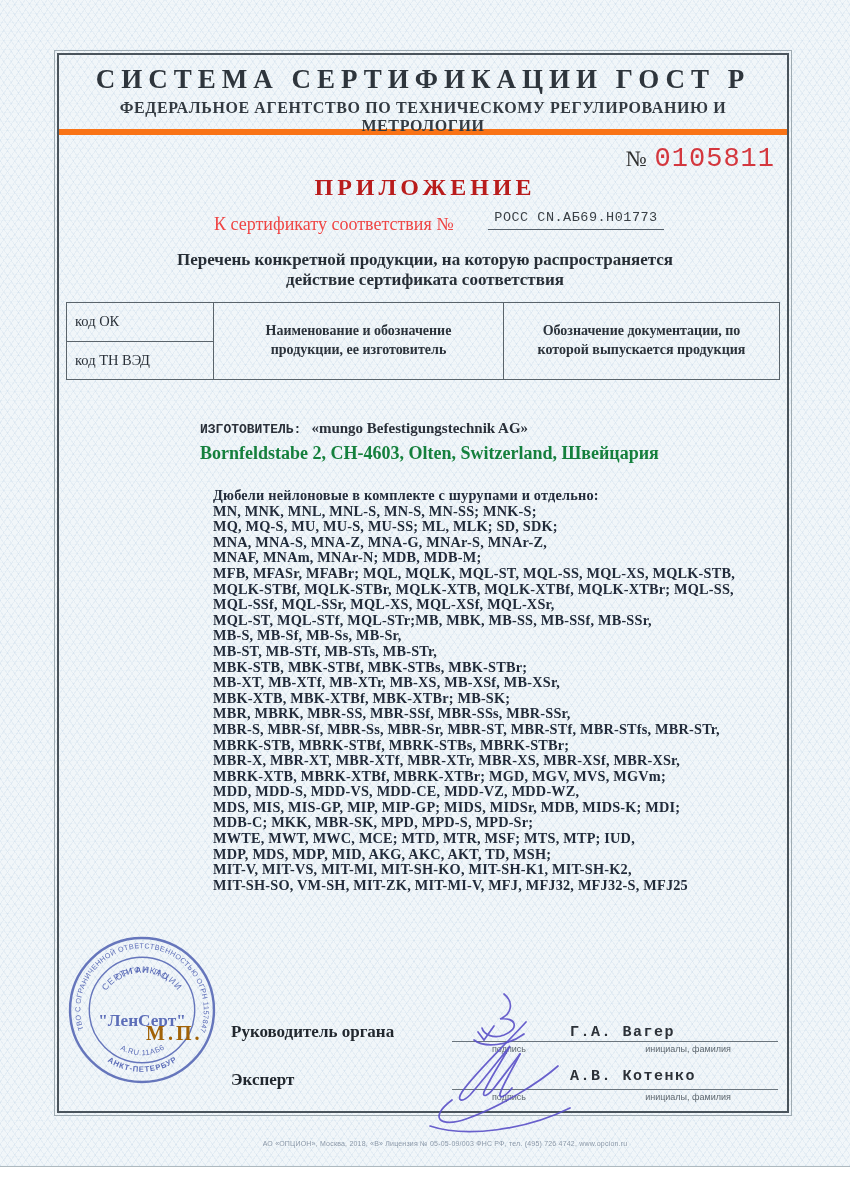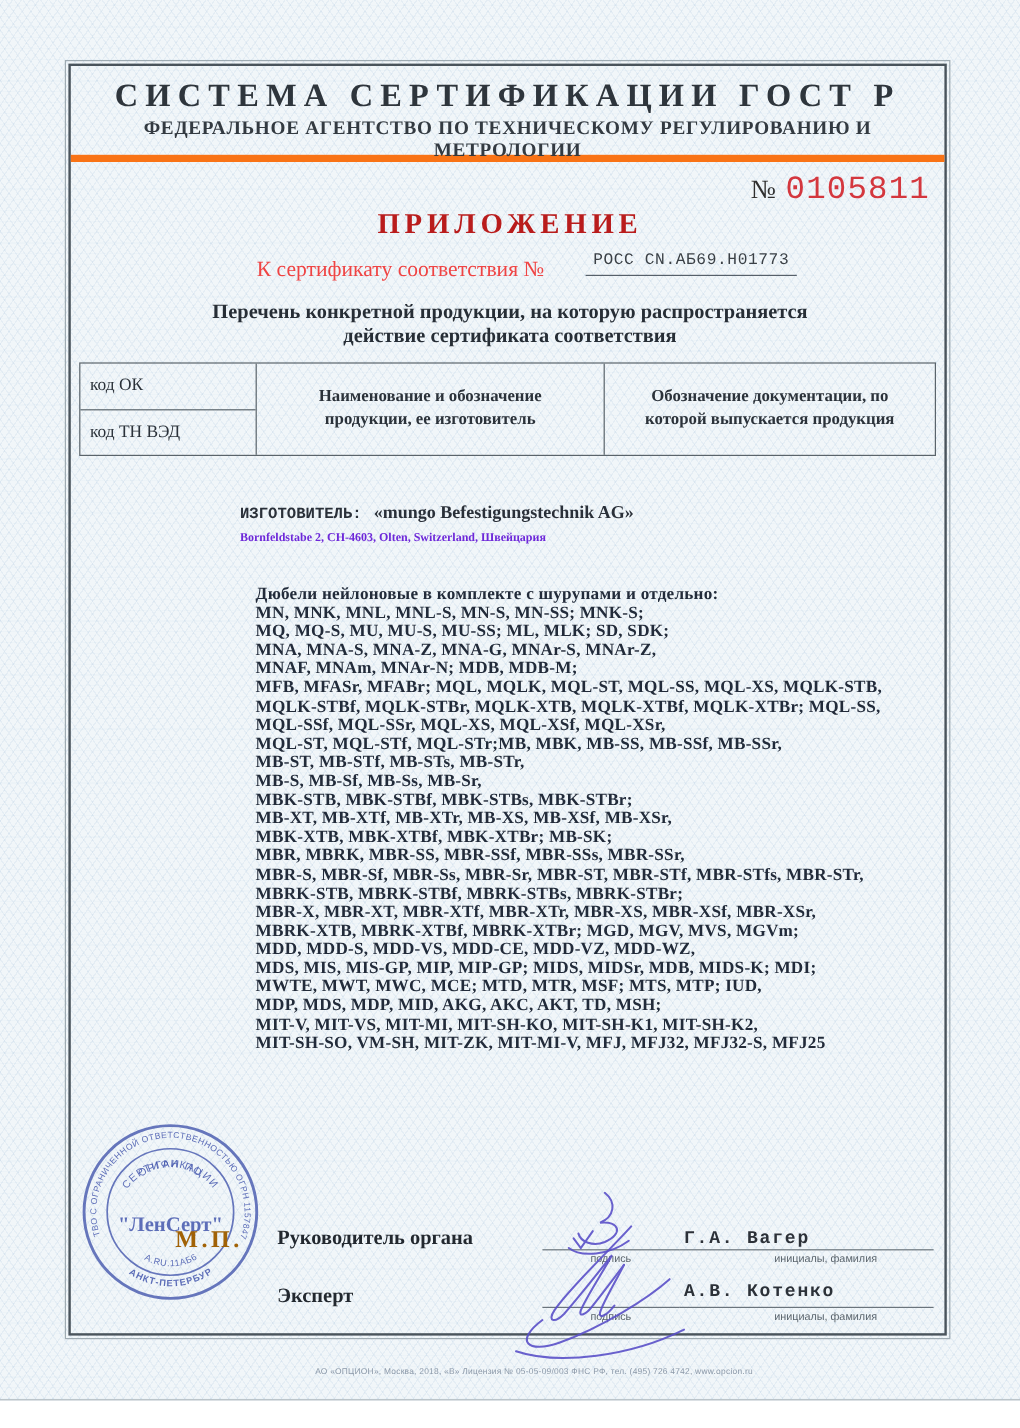--- a/index.html
+++ b/index.html
@@ -32,21 +32,21 @@
   .subtitle{left:0;width:850px;text-align:center;font-size:17px;font-weight:bold;color:#272e36;}
   .tbl{left:66px;top:302px;width:712px;height:76px;border:1px solid #5a646b;
     display:grid;grid-template-columns:146px 290px 276px;color:#2b323a;}
   .tbl .c1{display:flex;flex-direction:column;}
   .tbl .c1 > div{flex:1;display:flex;align-items:center;padding-left:8px;font-size:14.5px;}
   .tbl .c1 > div:first-child{border-bottom:1px solid #5a646b;}
   .tbl .c2,.tbl .c3{border-left:1px solid #5a646b;display:flex;align-items:center;
     justify-content:center;text-align:center;font-weight:bold;font-size:14px;padding:0 22px;line-height:1.35;}
   .mfr1{left:200px;top:420px;font-size:15px;font-weight:bold;color:#2a3039;white-space:nowrap;}
   .mfr-label{font-family:"Liberation Mono", monospace;font-size:13px;font-weight:bold;margin-right:10px;}
-  .mfr2{left:200px;top:443px;font-size:10px;font-weight:bold;color:#6d28d9;}
+  .mfr2{left:200px;top:443px;font-size:18px;font-weight:bold;color:#15803d;}
   .products{left:213px;top:488px;width:570px;font-size:14.3px;font-weight:bold;
     color:#222b3a;line-height:15.6px;letter-spacing:0.2px;}
   .code-line{white-space:nowrap;}
   .stamp-svg{left:66px;top:934px;}
   .mp{left:146px;top:1022px;font-size:20px;font-weight:bold;letter-spacing:3px;color:#a16207;}
   .role{font-size:17px;font-weight:bold;color:#22282f;white-space:nowrap;}
   .sig-line{border-bottom:1px solid #6a747c;}
   .tiny-label{font-size:9px;color:#5c666e;font-family:"Liberation Sans", sans-serif;text-align:center;}
   .person{font-family:"Liberation Mono", monospace;font-size:15px;font-weight:bold;
     color:#2c3138;letter-spacing:1.5px;white-space:nowrap;}
@@ -101,32 +101,33 @@
     <div class="code-line">Дюбели нейлоновые в комплекте с шурупами и отдельно:</div>
     <div>
         <div class="code-line">MN, MNK, MNL, MNL-S, MN-S, MN-SS; MNK-S;</div>
         <div class="code-line">MQ, MQ-S, MU, MU-S, MU-SS; ML, MLK; SD, SDK;</div>
         <div class="code-line">MNA, MNA-S, MNA-Z, MNA-G, MNAr-S, MNAr-Z,</div>
         <div class="code-line">MNAF, MNAm, MNAr-N; MDB, MDB-M;</div>
         <div class="code-line">MFB, MFASr, MFABr; MQL, MQLK, MQL-ST, MQL-SS, MQL-XS, MQLK-STB,</div>
         <div class="code-line">MQLK-STBf, MQLK-STBr, MQLK-XTB, MQLK-XTBf, MQLK-XTBr; MQL-SS,</div>
         <div class="code-line">MQL-SSf, MQL-SSr, MQL-XS, MQL-XSf, MQL-XSr,</div>
         <div class="code-line">MQL-ST, MQL-STf, MQL-STr;MB, MBK, MB-SS, MB-SSf, MB-SSr,</div>
+        <div class="code-line">MB-S, MB-Sf, MB-Ss, MB-Sr,</div>
         <div class="code-line">MB-ST, MB-STf, MB-STs,  MB-STr,</div>
-        <div class="code-line">MB-S, MB-Sf, MB-Ss, MB-Sr,</div>
         <div class="code-line">MBK-STB, MBK-STBf, MBK-STBs, MBK-STBr;</div>
         <div class="code-line">MB-XT, MB-XTf, MB-XTr, MB-XS, MB-XSf, MB-XSr,</div>
         <div class="code-line">MBK-XTB, MBK-XTBf, MBK-XTBr; MB-SK;</div>
         <div class="code-line">MBR, MBRK, MBR-SS, MBR-SSf, MBR-SSs, MBR-SSr,</div>
         <div class="code-line">MBR-S, MBR-Sf, MBR-Ss, MBR-Sr, MBR-ST, MBR-STf, MBR-STfs, MBR-STr,</div>
         <div class="code-line">MBRK-STB, MBRK-STBf, MBRK-STBs, MBRK-STBr;</div>
         <div class="code-line">MBR-X, MBR-XT, MBR-XTf, MBR-XTr, MBR-XS,  MBR-XSf, MBR-XSr,</div>
         <div class="code-line">MBRK-XTB, MBRK-XTBf, MBRK-XTBr; MGD, MGV, MVS, MGVm;</div>
         <div class="code-line">MDD, MDD-S, MDD-VS, MDD-CE, MDD-VZ, MDD-WZ,</div>
         <div class="code-line">MDS, MIS, MIS-GP, MIP, MIP-GP; MIDS, MIDSr, MDB, MIDS-K; MDI;</div>
+        <div class="code-line">MDB-C; MKK, MBR-SK, MPD, MPD-S, MPD-Sr;</div>
         <div class="code-line">MWTE, MWT, MWC, MCE; MTD, MTR, MSF; MTS, MTP; IUD,</div>
         <div class="code-line">MDP, MDS, MDP, MID, AKG, AKC, AKT, TD, MSH;</div>
         <div class="code-line">MIT-V,  MIT-VS, MIT-MI, MIT-SH-KO, MIT-SH-K1, MIT-SH-K2,</div>
         <div class="code-line">MIT-SH-SO, VM-SH, MIT-ZK, MIT-MI-V, MFJ,  MFJ32, MFJ32-S, MFJ25</div>
       </div>
   </div>
 
   <svg class="abs stamp-svg" width="152" height="152" viewBox="0 0 150 150" aria-hidden="true">
     <g fill="none" stroke="rgba(67,86,173,0.8)">
       <circle cx="75" cy="75" r="71" stroke-width="2.4"></circle>

